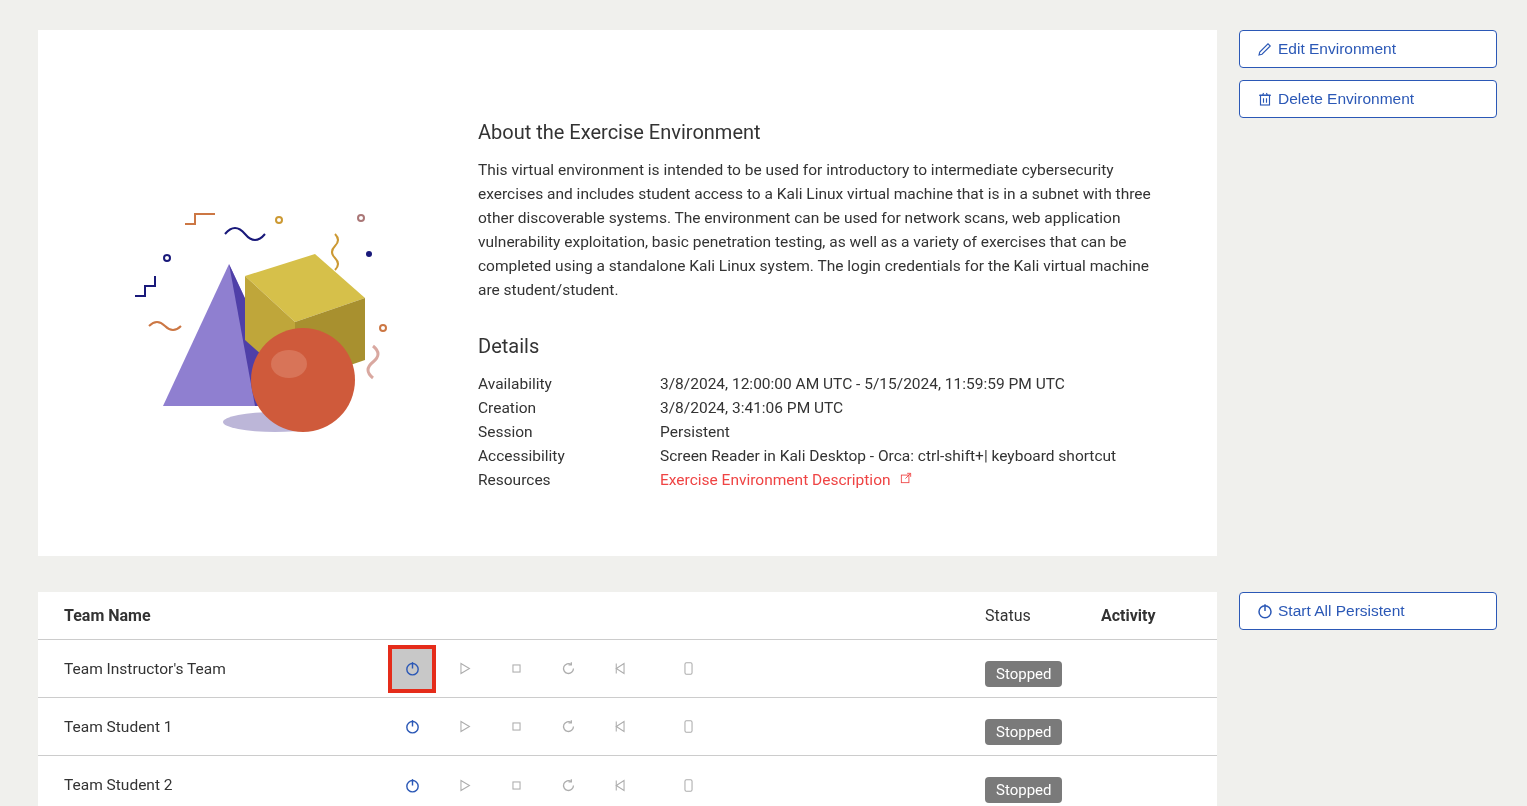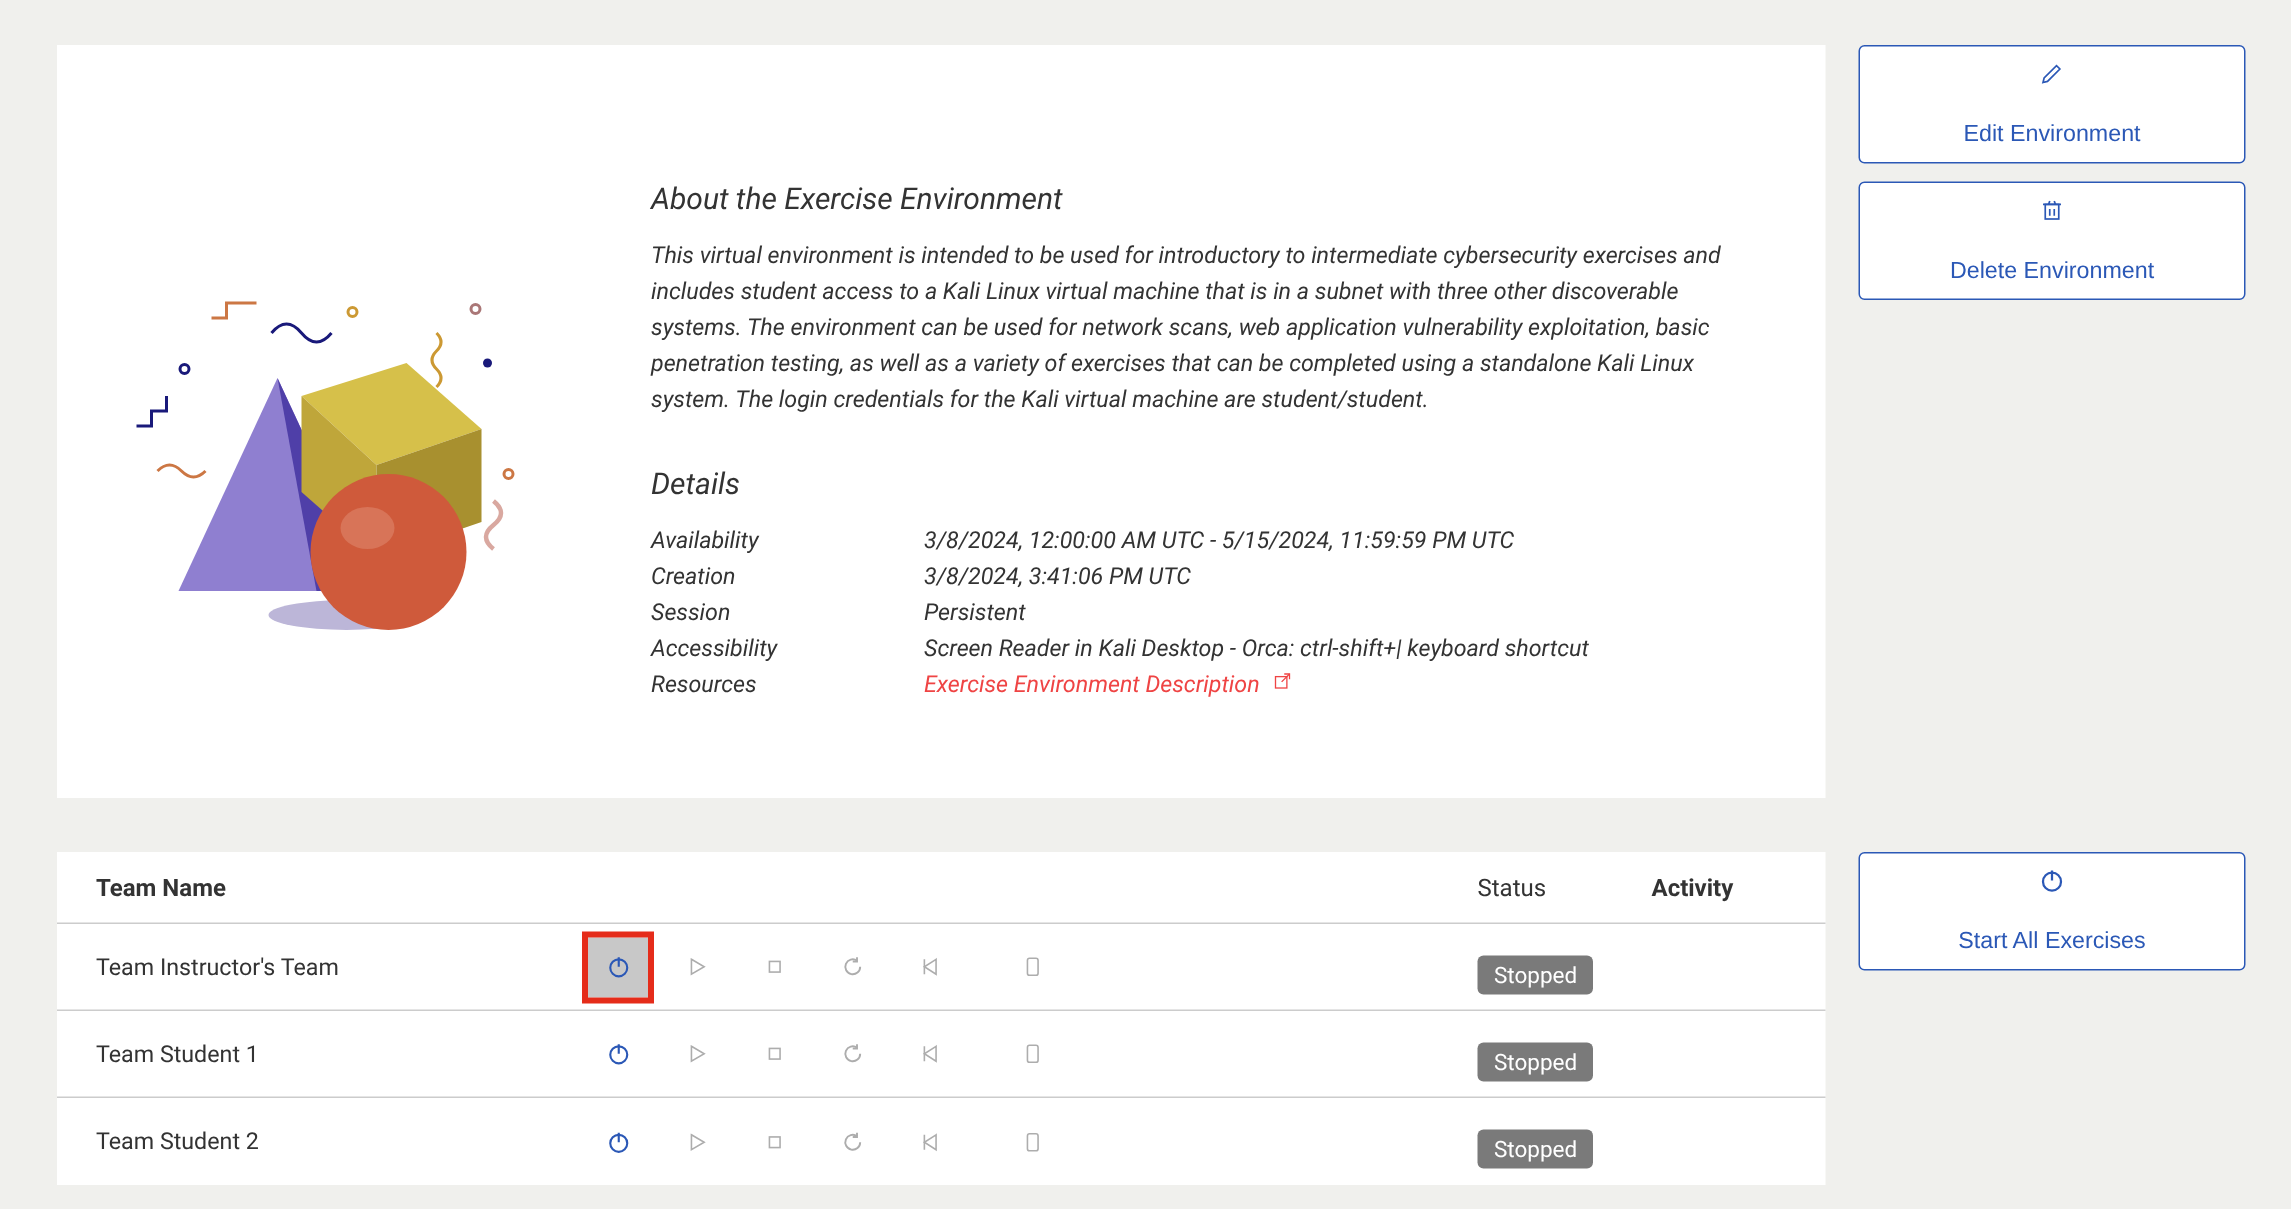--- a/index.html
+++ b/index.html
@@ -14,24 +14,23 @@
     display: flex;
     padding: 30px 30px 0 38px;
     gap: 22px;
     align-items: flex-start;
   }
   .main-col { flex: 1; }
   .side-col { width: 258px; flex-shrink: 0; }
 
   .card {
     background: #fff;
-    padding: 40px 52px 64px 28px;
+    padding: 40px 52px 64px 72px;
     display: flex;
     gap: 58px;
-    font-style: italic;
   }
   .art {
     width: 310px;
     flex-shrink: 0;
     display:flex;
     align-items:center;
     justify-content:center;
     padding-top: 80px;
   }
   .desc { flex: 1; padding-top: 50px; }
@@ -42,26 +41,25 @@
     font-size: 15.5px; line-height: 1.55; color:#333; margin: 0 0 32px;
   }
   .details dl { margin: 10px 0 0; }
   .details .row { display:flex; padding: 3px 0; font-size: 15.5px; }
   .details .row dt { width: 182px; flex-shrink:0; color:#333; }
   .details .row dd { margin:0; color:#333; }
   .link { color: #ef4444; text-decoration: none; display:inline-flex; gap:8px; }
   .ext-icon { width:14px; height:14px; }
 
   .btn {
-    display:flex; align-items:center; gap:23px;
+    display:flex; align-items:center; gap:4px;
     width: 100%; border: 1px solid #2b58b6; background:#fff;
     color:#2b58b6; border-radius:4px;
     padding: 9px 16px; font-size:15.5px; cursor:pointer;
     margin-bottom: 12px;
-    flex-direction: column;
   }
   .btn svg { width:18px; height:18px; flex-shrink:0; }
   .side-col .btn:last-child { margin-bottom: 0; padding-left: 16px; }
 
   .teams-section { display:flex; gap:22px; padding: 36px 30px 0 38px; align-items:flex-start; }
   .teams { flex:1; background:#fff; }
   .teams-header, .team-row {
     display:flex; align-items:center;
     border-bottom: 1px solid #ccc;
     padding: 0 26px;
@@ -351,16 +349,16 @@
     <div class="col-status" style="font-weight:400"><span class="badge">Stopped</span></div>
     <div class="col-activity"></div>
   </div>
       </div>
   </div>
   <div class="start-all-wrap">
     <button class="btn">
       <svg viewBox="0 0 24 24">
           <use href="#ic-power"></use>
         </svg>
-      <span>Start All Exercises</span>
+      <span>Start All Persistent</span>
     </button>
   </div>
 </div>
 
 </body></html>

